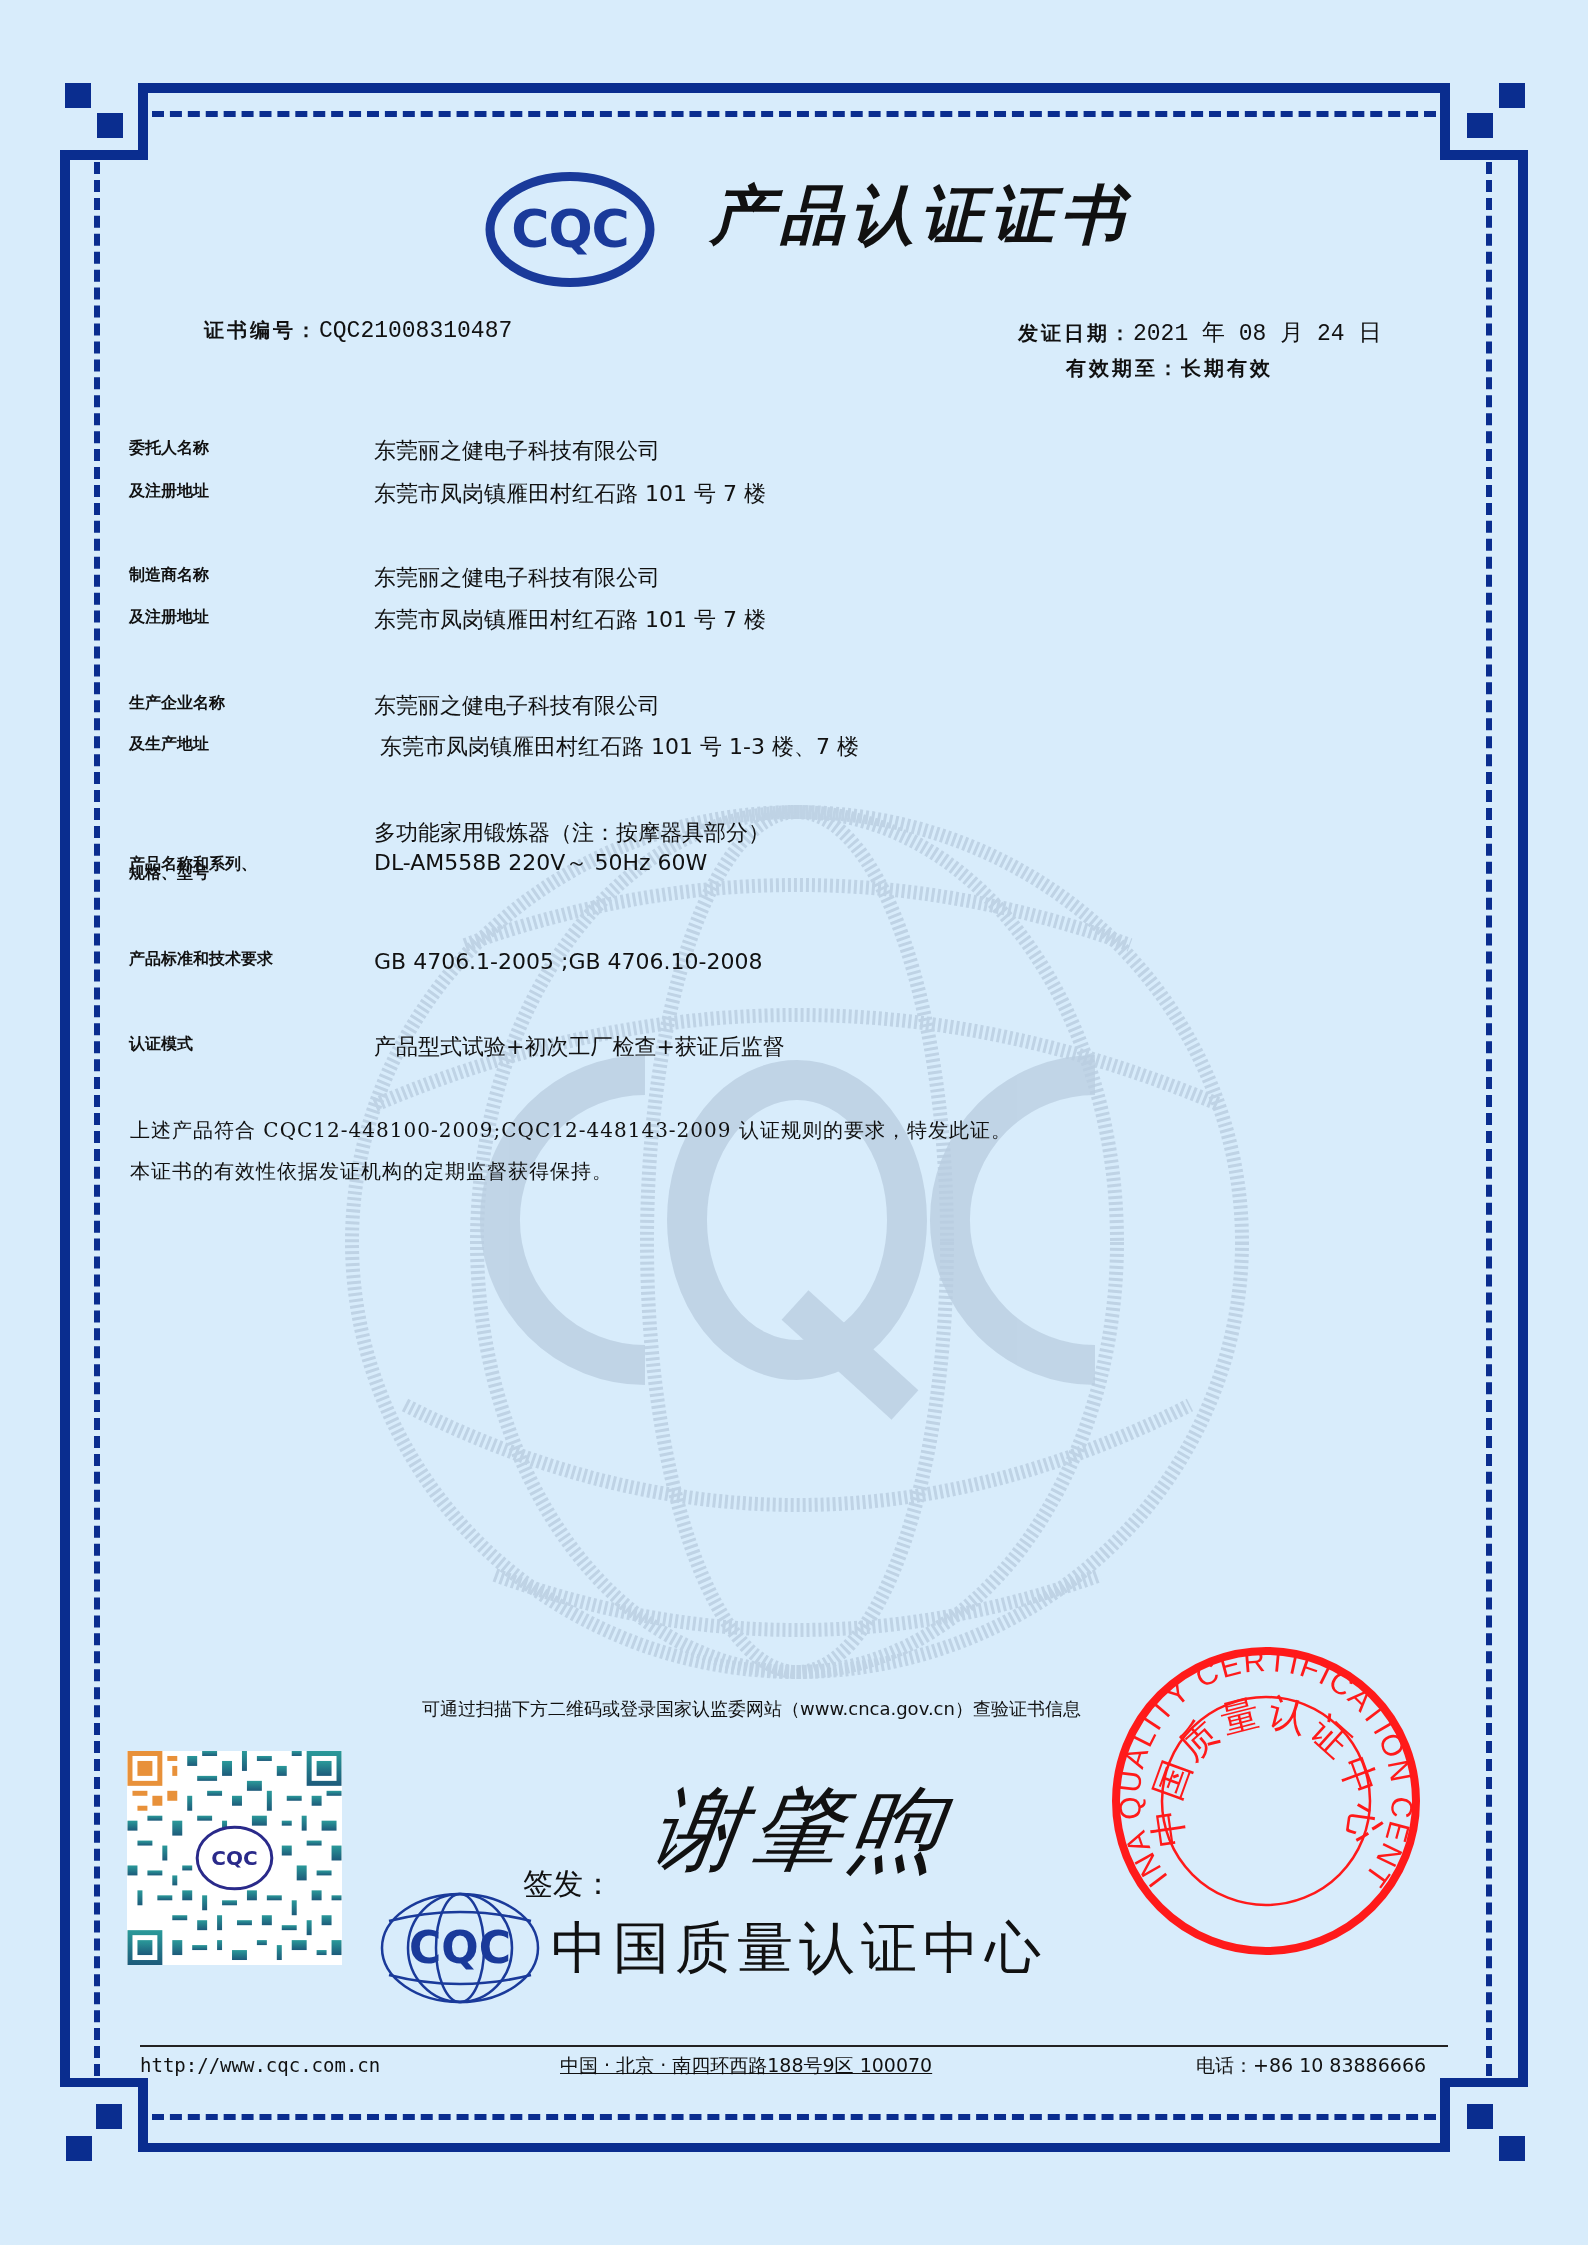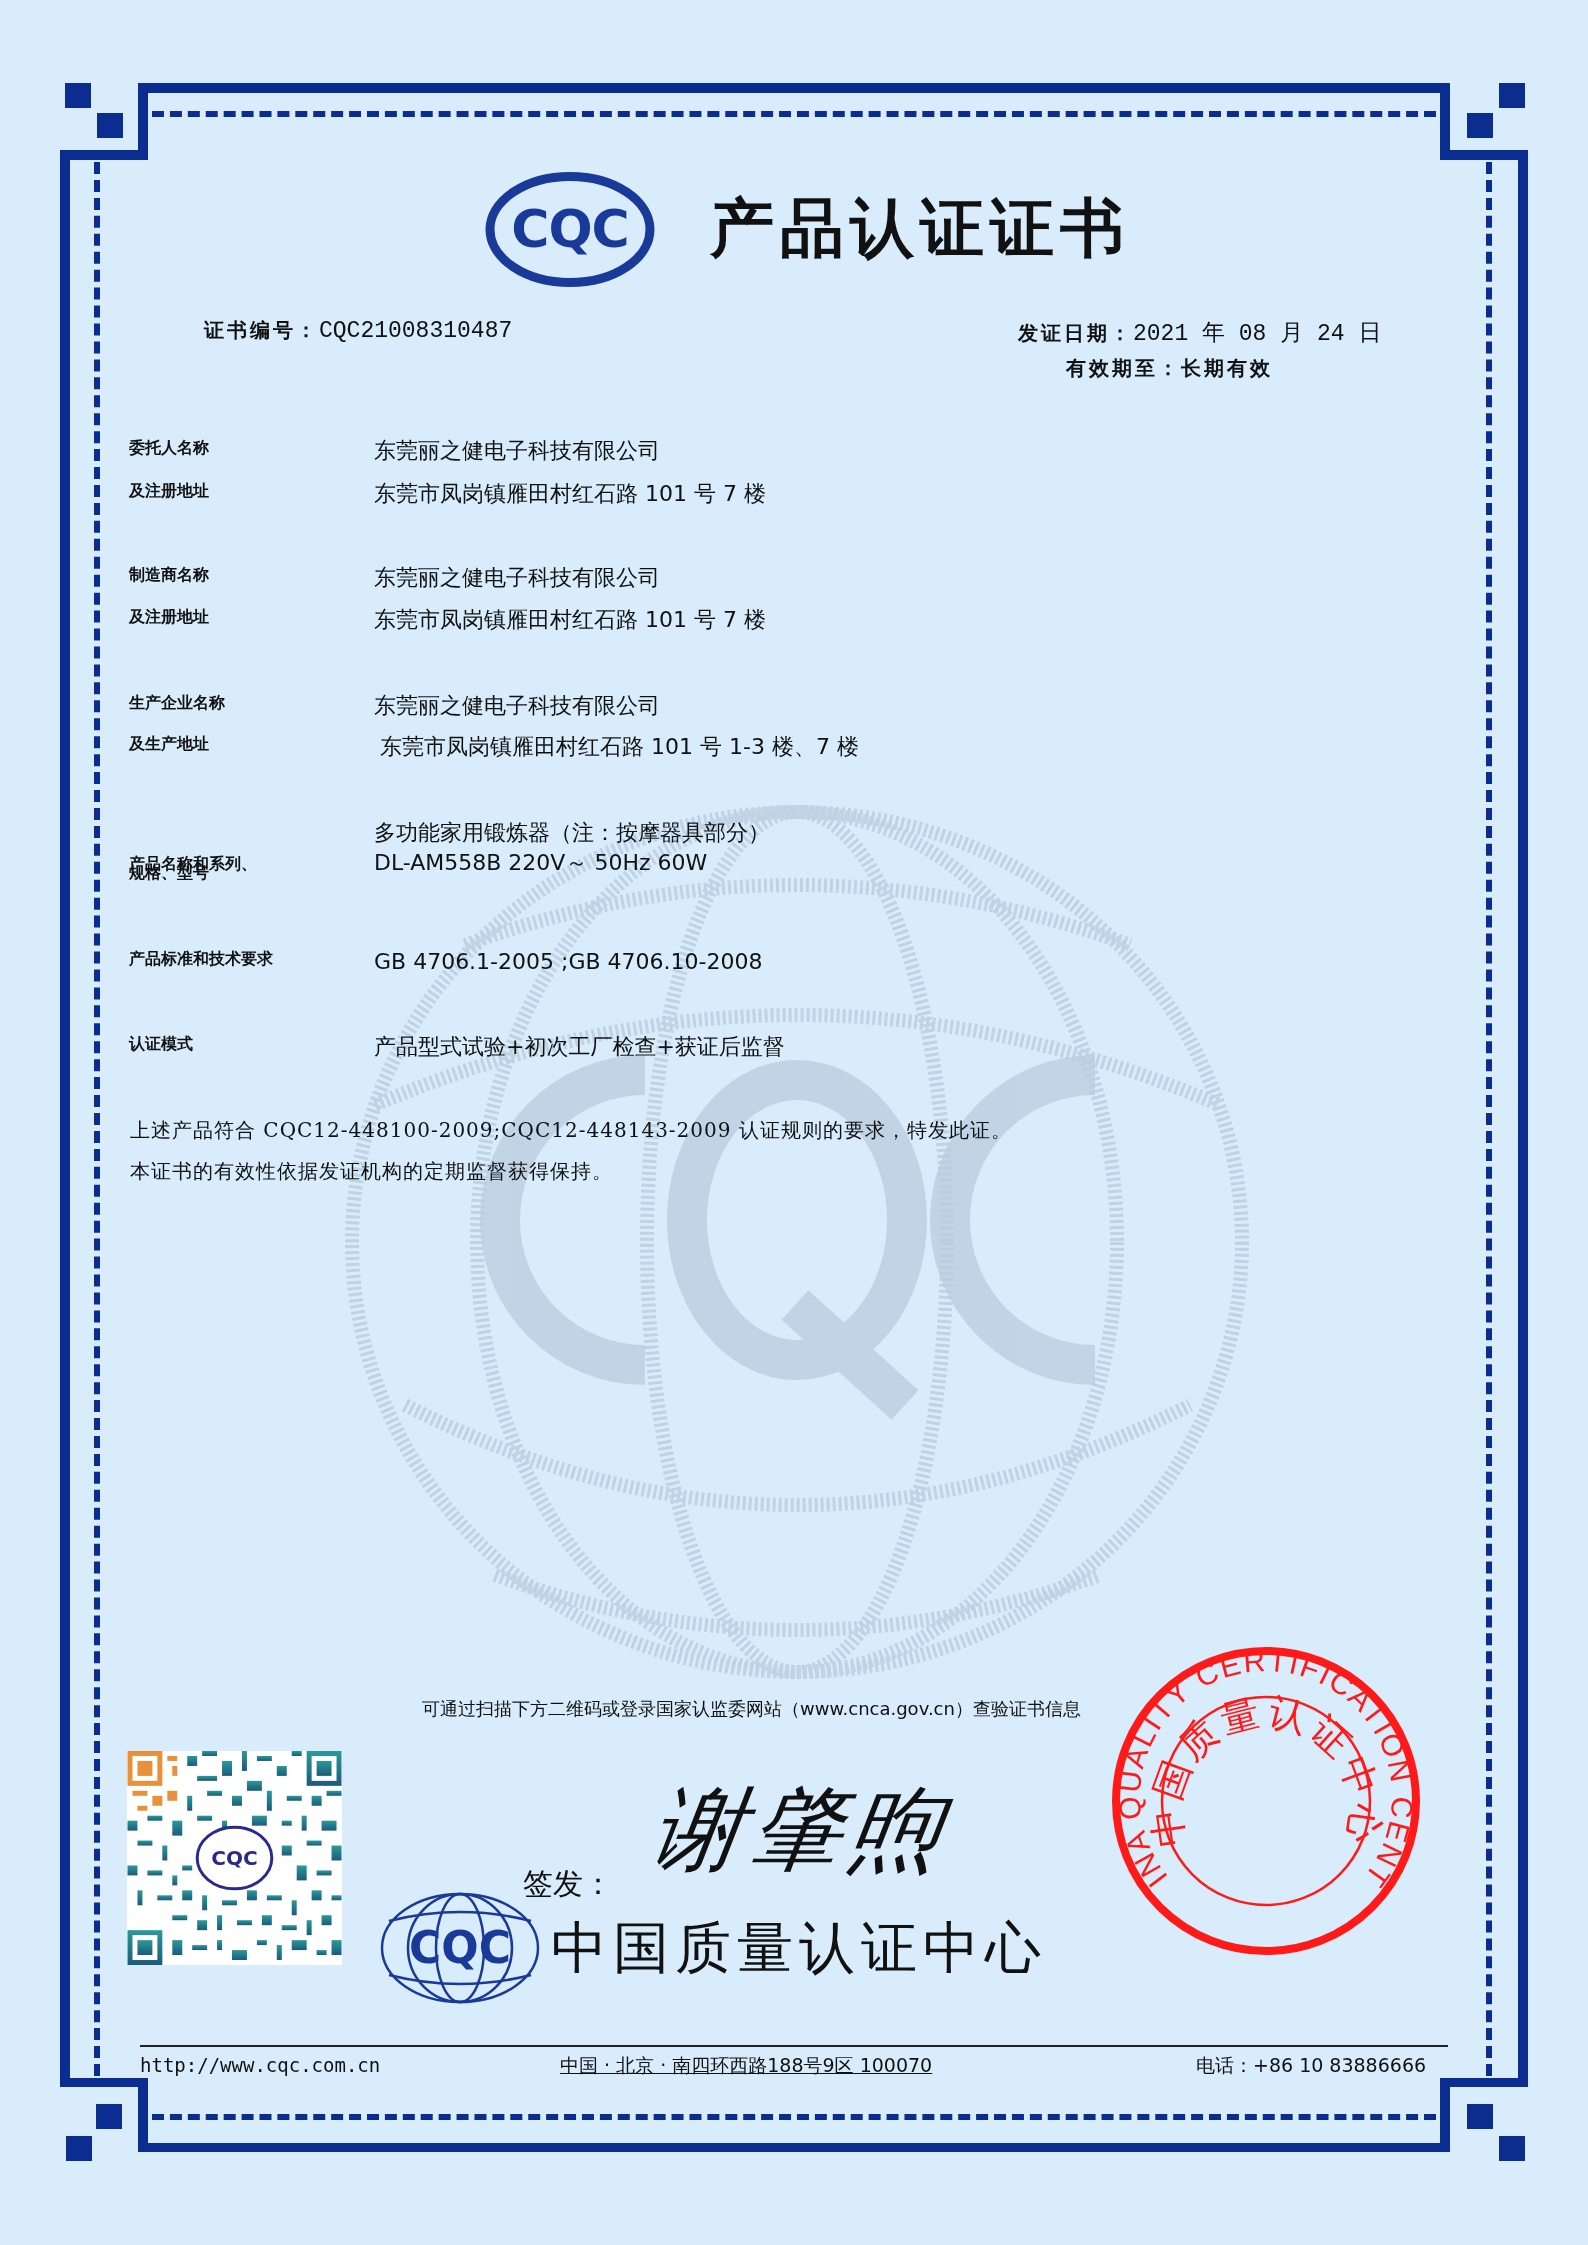--- a/index.html
+++ b/index.html
@@ -81,21 +81,21 @@
     <path d="M750 270 A110 110 0 1 0 750 560"></path>
   </g>
 </svg>
 
 <div class="abs" style="left:484px;top:171px;">
   <svg width="172" height="117" viewBox="0 0 172 117">
     <ellipse cx="86" cy="58.5" rx="80" ry="53" fill="none" stroke="#1a3a9a" stroke-width="9"></ellipse>
   </svg>
   <div class="abs" style="left:0;top:0;width:172px;height:117px;line-height:117px;text-align:center;font-size:52px;font-weight:bold;color:#1a3a9a;letter-spacing:-1px;">CQC</div>
 </div>
-<div class="abs title" style="left:710px;top:196px;">产品认证证书</div>
+<div class="abs title" style="left:710px;top:183px;font-style:italic;">产品认证证书</div>
 
 <div class="abs" style="left:204px;top:317px;white-space:nowrap;">
   <span class="meta-label">证书编号：</span><span class="meta-value">CQC21008310487</span>
 </div>
 <div class="abs" style="left:1018px;top:317px;white-space:nowrap;">
   <span class="meta-label">发证日期：</span><span class="meta-value">2021 年 08 月 24 日</span>
 </div>
 <div class="abs" style="left:1018px;top:355px;white-space:nowrap;margin-left:48px;">
   <span class="meta-label">有效期至：</span><span class="meta-label">长期有效</span>
 </div>

